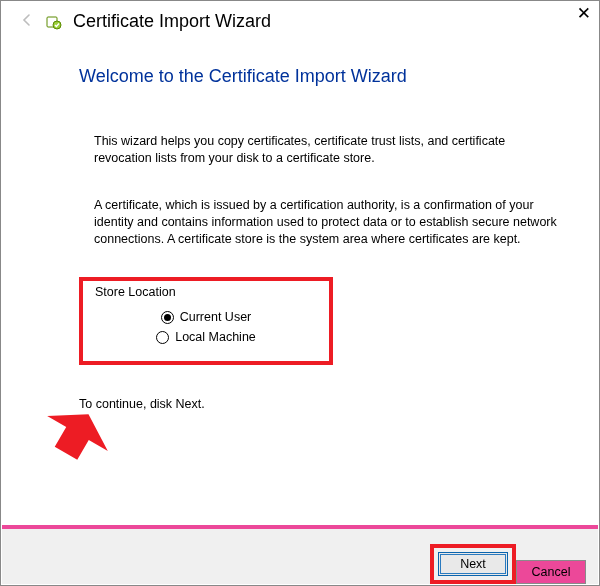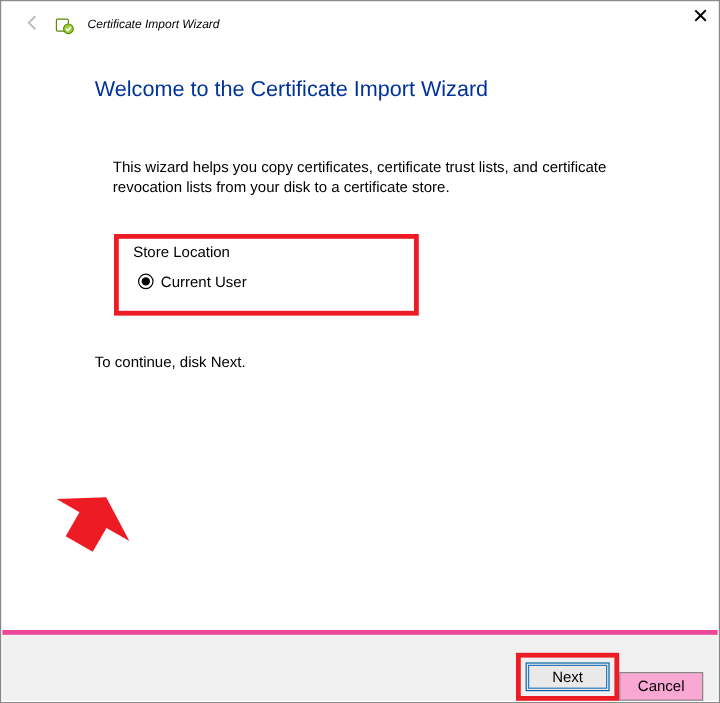--- a/index.html
+++ b/index.html
@@ -9,21 +9,21 @@
     font-size:12px;color:#000;background:#fff;
     box-sizing:border-box;position:relative;
     border:1px solid #888;
   }
   
   .header{
     display:flex;align-items:center;gap:10px;
     padding:10px 12px 8px 18px;
   }
   .back-btn{color:#bdbdbd;cursor:default;}
-  .hdr-title{font-size:10px;font-style:italic;}
+  .hdr-title{font-size:18px;}
   .app-icon svg{display:block;}
   .close-btn{
     position:absolute;top:4px;right:8px;
     font-size:17px;line-height:1;cursor:pointer;
     color:#000;
   }
   
   .content{
     padding:26px 40px 10px 78px;
   }
@@ -32,26 +32,26 @@
     margin:0 0 46px 0;
   }
   .para{
     font-size:12.5px;line-height:1.35;
     margin:0 0 30px 15px;max-width:470px;
   }
   
   .fieldset{
     border:4px solid #ed1c24;
     padding:4px 12px 14px 12px;
-    width:222px;margin:0 0 32px 16px;
+    width:222px;margin:0 0 32px 0;
   }
   .legend{font-size:12.5px;margin-bottom:8px;}
   .radio-row{
     display:flex;align-items:center;gap:6px;
-    padding:3px 4px;font-size:12.5px;
+    padding:3px 4px;font-size:12.5px;justify-content:center;
   }
   .radio{
     width:13px;height:13px;border:1px solid #000;
     border-radius:50%;display:inline-flex;
     align-items:center;justify-content:center;
     box-sizing:border-box;
   }
   .radio.checked::after{
     content:"";width:7px;height:7px;border-radius:50%;
     background:#000;
@@ -65,21 +65,21 @@
   
   .footer{
     position:absolute;left:1px;right:1px;bottom:1px;
     height:55px;border-top:4px solid #ec4899;
     background:#f0f0f0;
     display:flex;align-items:flex-end;justify-content:flex-end;
     padding-right:12px;gap:0;
   }
   .btn{
     min-width:70px;height:24px;
-    border:1px solid #8a8a8a;background:#f9a8d4;
+    border:1px solid #8a8a8a;background:#ec4899;
     font:inherit;font-size:12.5px;cursor:pointer;
     padding:0 14px;
   }
   .next-wrap{
     border:4px solid #ed1c24;padding:4px;
     display:inline-flex;
   }
   .btn.primary{
     border:1px solid #0a64ad;outline:1px solid #2a7abf;
     outline-offset:-3px;background:#e9e9e9;
@@ -102,26 +102,31 @@
       <circle cx="12" cy="12" r="4" fill="#9ccf3a" stroke="#5b8a00"></circle>
       <path d="M10 12l1.4 1.5L14 10.5" stroke="#fff" stroke-width="1.4" fill="none"></path>
     </svg>
   </span>
   <span class="hdr-title">Certificate Import Wizard</span>
 </div>
 
 <div class="content">
   <h1>Welcome to the Certificate Import Wizard</h1>
   <p class="para">This wizard helps you copy certificates, certificate trust lists, and certificate revocation lists from your disk to a certificate store.</p>
+  <p class="para">A certificate, which is issued by a certification authority, is a confirmation of your identity and contains information used to protect data or to establish secure network connections. A certificate store is the system area where certificates are kept.</p>
 
   <div class="fieldset">
     <div class="legend">Store Location</div>
     <label class="radio-row">
       <span class="radio checked"></span>
       <span>Current User</span>
+    </label>
+    <label class="radio-row">
+      <span class="radio"></span>
+      <span>Local Machine</span>
     </label>
   </div>
 
   <div class="continue">To continue, disk Next.</div>
 </div>
 
 <svg class="arrow" viewBox="0 0 70 50">
   <polygon points="35,0 70,22 48,22 48,45 22,45 22,22 0,22" transform="rotate(30 35 25)" fill="#ed1c24"></polygon>
 </svg>
 

